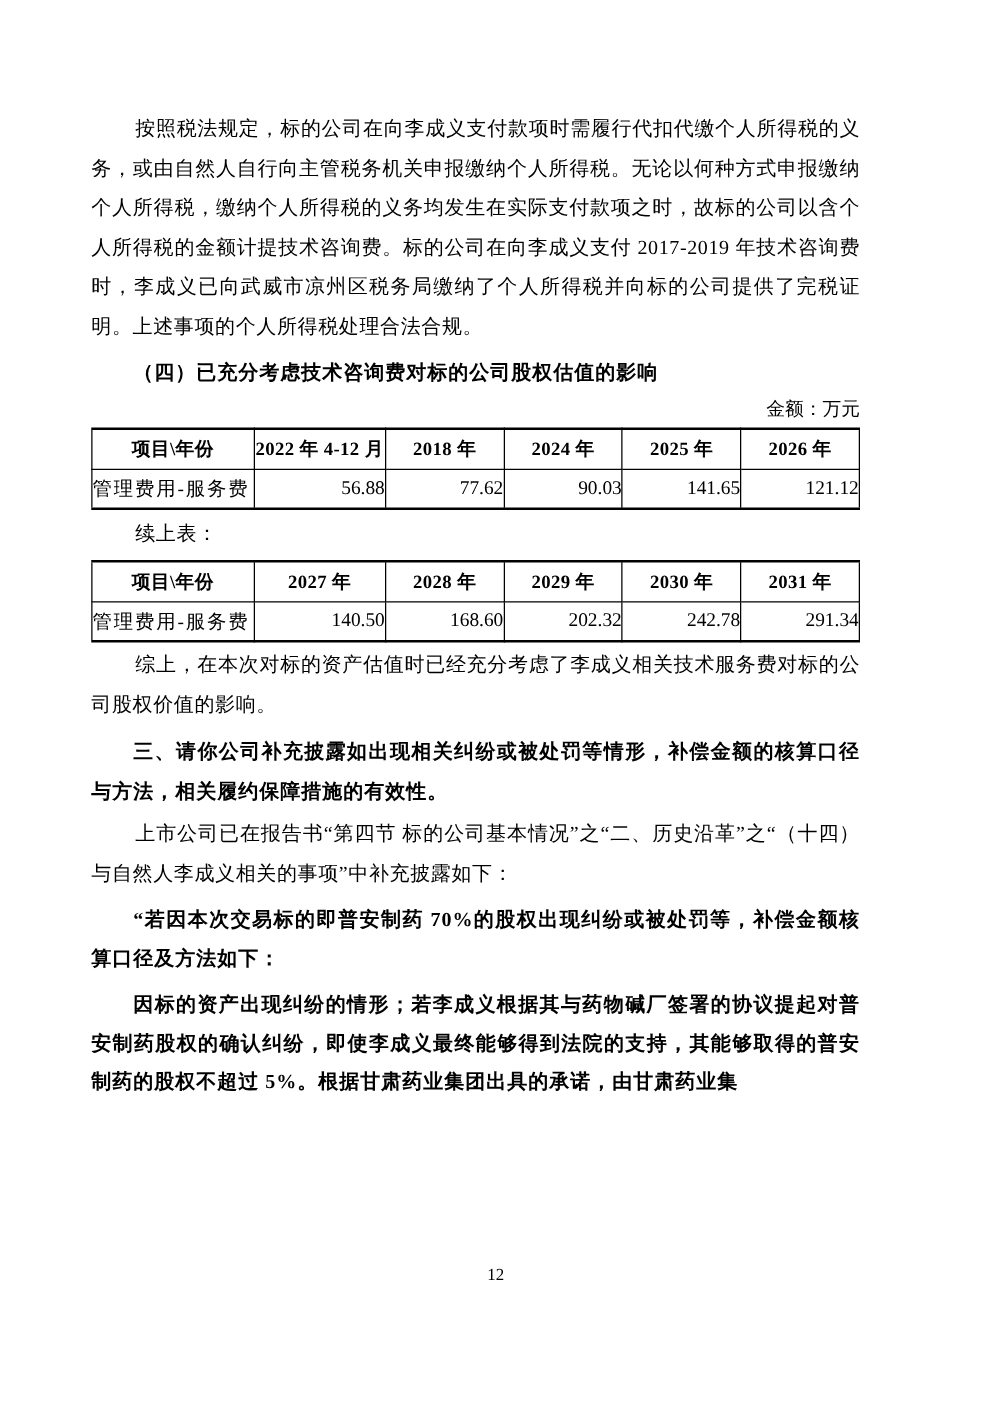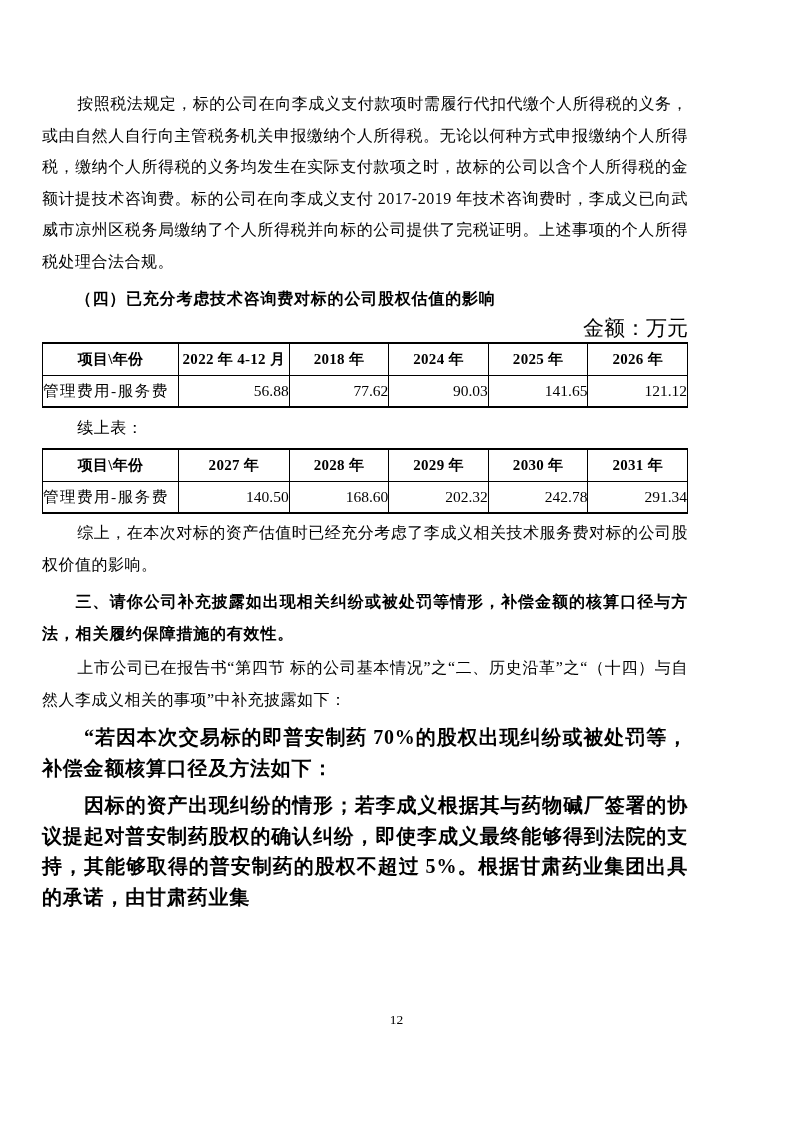--- a/index.html
+++ b/index.html
@@ -5,21 +5,21 @@
   html, body {
     margin: 0;
     padding: 0;
     background: #ffffff;
   }
   .page {
     position: relative;
     width: 793px;
     height: 1122px;
     box-sizing: border-box;
-    padding: 88px 105px 0 42px;
+    padding: 88px 105px 0 73px;
     background: #ffffff;
     color: #000000;
     font-family: "Liberation Serif", "DejaVu Serif", serif;
     overflow: hidden;
   }
   .body-para {
     margin: 0;
     font-size: 16px;
     line-height: 31.5px;
     letter-spacing: 0.5px;
@@ -31,21 +31,21 @@
     font-family: "Liberation Sans", "DejaVu Sans", sans-serif;
     font-weight: bold;
     font-size: 16px;
     line-height: 32px;
     letter-spacing: 0.8px;
     text-align: justify;
     text-indent: 2.1em;
   }
   .unit-label {
     margin: 1px 0 3px 0;
-    font-size: 21px;
+    font-size: 15px;
     line-height: 22px;
     text-align: right;
   }
   table.data-table {
     width: 100%;
     border-collapse: collapse;
     table-layout: fixed;
     border-top: 2.5px solid #000000;
     border-bottom: 2.5px solid #000000;
   }
@@ -78,21 +78,21 @@
   }
   .continue-label {
     margin: 5px 0 5px 0;
     font-size: 16px;
     line-height: 30px;
     letter-spacing: 0.5px;
     text-indent: 2.2em;
   }
   .quote-para {
     margin: 7px 0 0 0;
-    font-size: 20px;
+    font-size: 16px;
     font-weight: bold;
     line-height: 30.5px;
     letter-spacing: 0.8px;
     text-align: justify;
     text-indent: 2.1em;
   }
   .page-number {
     position: absolute;
     left: 0;
     right: 0;

